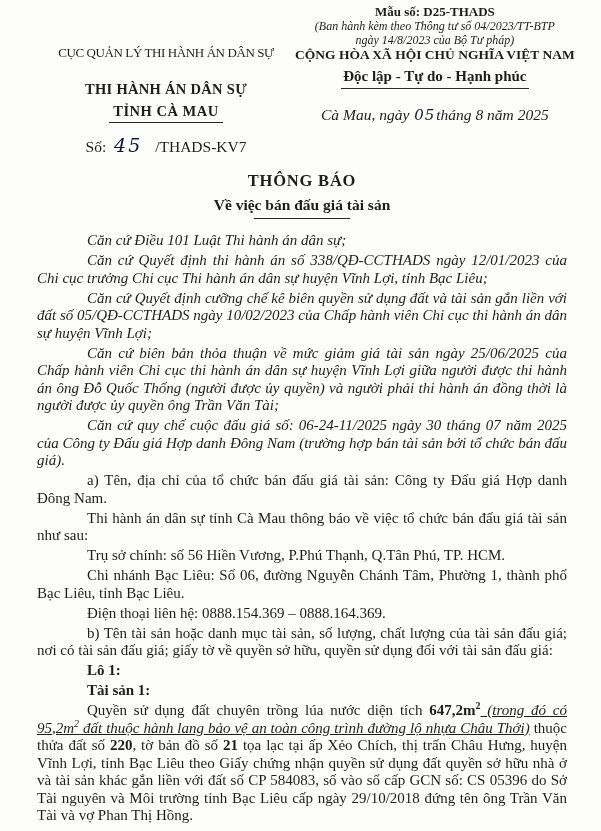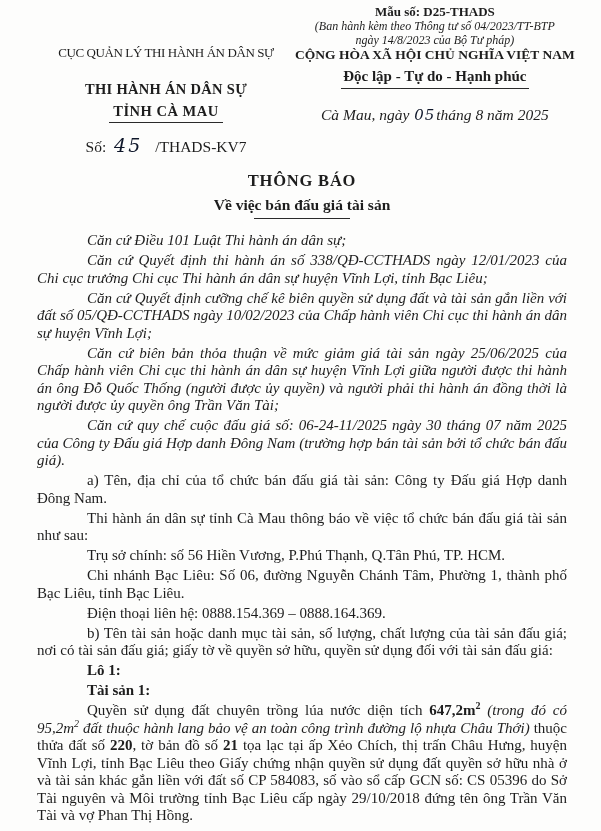--- a/index.html
+++ b/index.html
@@ -138,21 +138,21 @@
     font-weight: bold;
     margin-bottom: 1.5px;
   }
   .lot-label { margin-top: 3px; }
   sup {
     font-size: 10px;
     line-height: 0;
     vertical-align: super;
   }
   .b { font-weight: bold; }
-  .i { font-style: italic; }
+  .i { font-style: italic; text-decoration: underline; }
 </style>
 </head>
 <body>
 
 <div class="page">
 
   <div class="header">
 
     <div class="header-left">
       <div class="agency-l1">CỤC QUẢN LÝ THI HÀNH ÁN DÂN SỰ</div>

